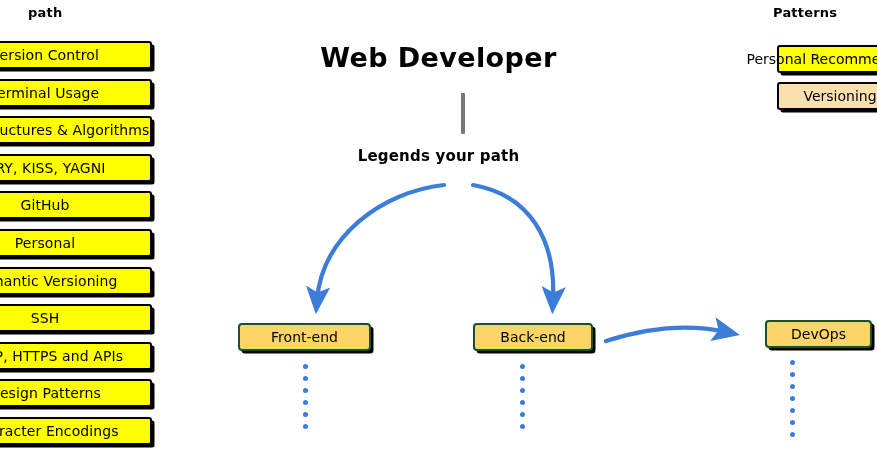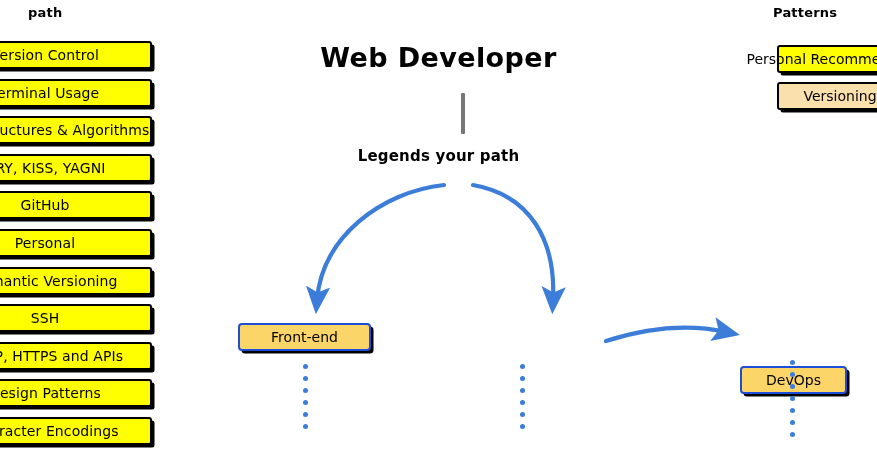--- a/index.html
+++ b/index.html
@@ -95,35 +95,35 @@
     width: 877px;
     height: 460px;
     pointer-events: none;
   }
 
   
   .node {
     position: absolute;
     height: 28px;
     background: #FCD568;
-    border: 2px solid #1d4ed8;
+    border: 2px solid #14532d;
     border-radius: 4px;
     box-shadow: 3px 3px 0 -0.5px #000000;
     display: flex;
     align-items: center;
     justify-content: center;
   }
   .node span {
     font-size: 14px;
     color: #000000;
     white-space: nowrap;
   }
   #node-frontend { left: 238px; top: 323px; width: 133px; }
   #node-backend  { left: 473px; top: 323px; width: 120px; }
-  #node-devops   { left: 740px; top: 320px; width: 107px; margin-top: 46px; }
+  #node-devops   { left: 765px; top: 320px; width: 107px; }
 
   
   .dots {
     position: absolute;
     display: flex;
     flex-direction: column;
     align-items: center;
   }
   .dots i {
     display: block;
@@ -219,20 +219,23 @@
     <path d="M444,185 C380,192 322,238 317,300" fill="none" stroke="#3B7DD8" stroke-width="4.2" stroke-linecap="round" marker-end="url(#ah)"></path>
 
     <path d="M473,185 C530,195 556,240 553,300" fill="none" stroke="#3B7DD8" stroke-width="4.2" stroke-linecap="round" marker-end="url(#ah)"></path>
 
     <path d="M606,341 C650,327 690,324 726,332" fill="none" stroke="#3B7DD8" stroke-width="4.2" stroke-linecap="round" marker-end="url(#ah2)"></path>
   </svg>
 
   <div class="node" id="node-frontend">
     <span>Front-end</span>
   </div>
+  <div class="node" id="node-backend">
+    <span>Back-end</span>
+  </div>
   <div class="node" id="node-devops">
     <span>DevOps</span>
   </div>
 
   <div class="dots" id="dots-frontend">
     <i></i>
       <i></i>
       <i></i>
       <i></i>
       <i></i>

